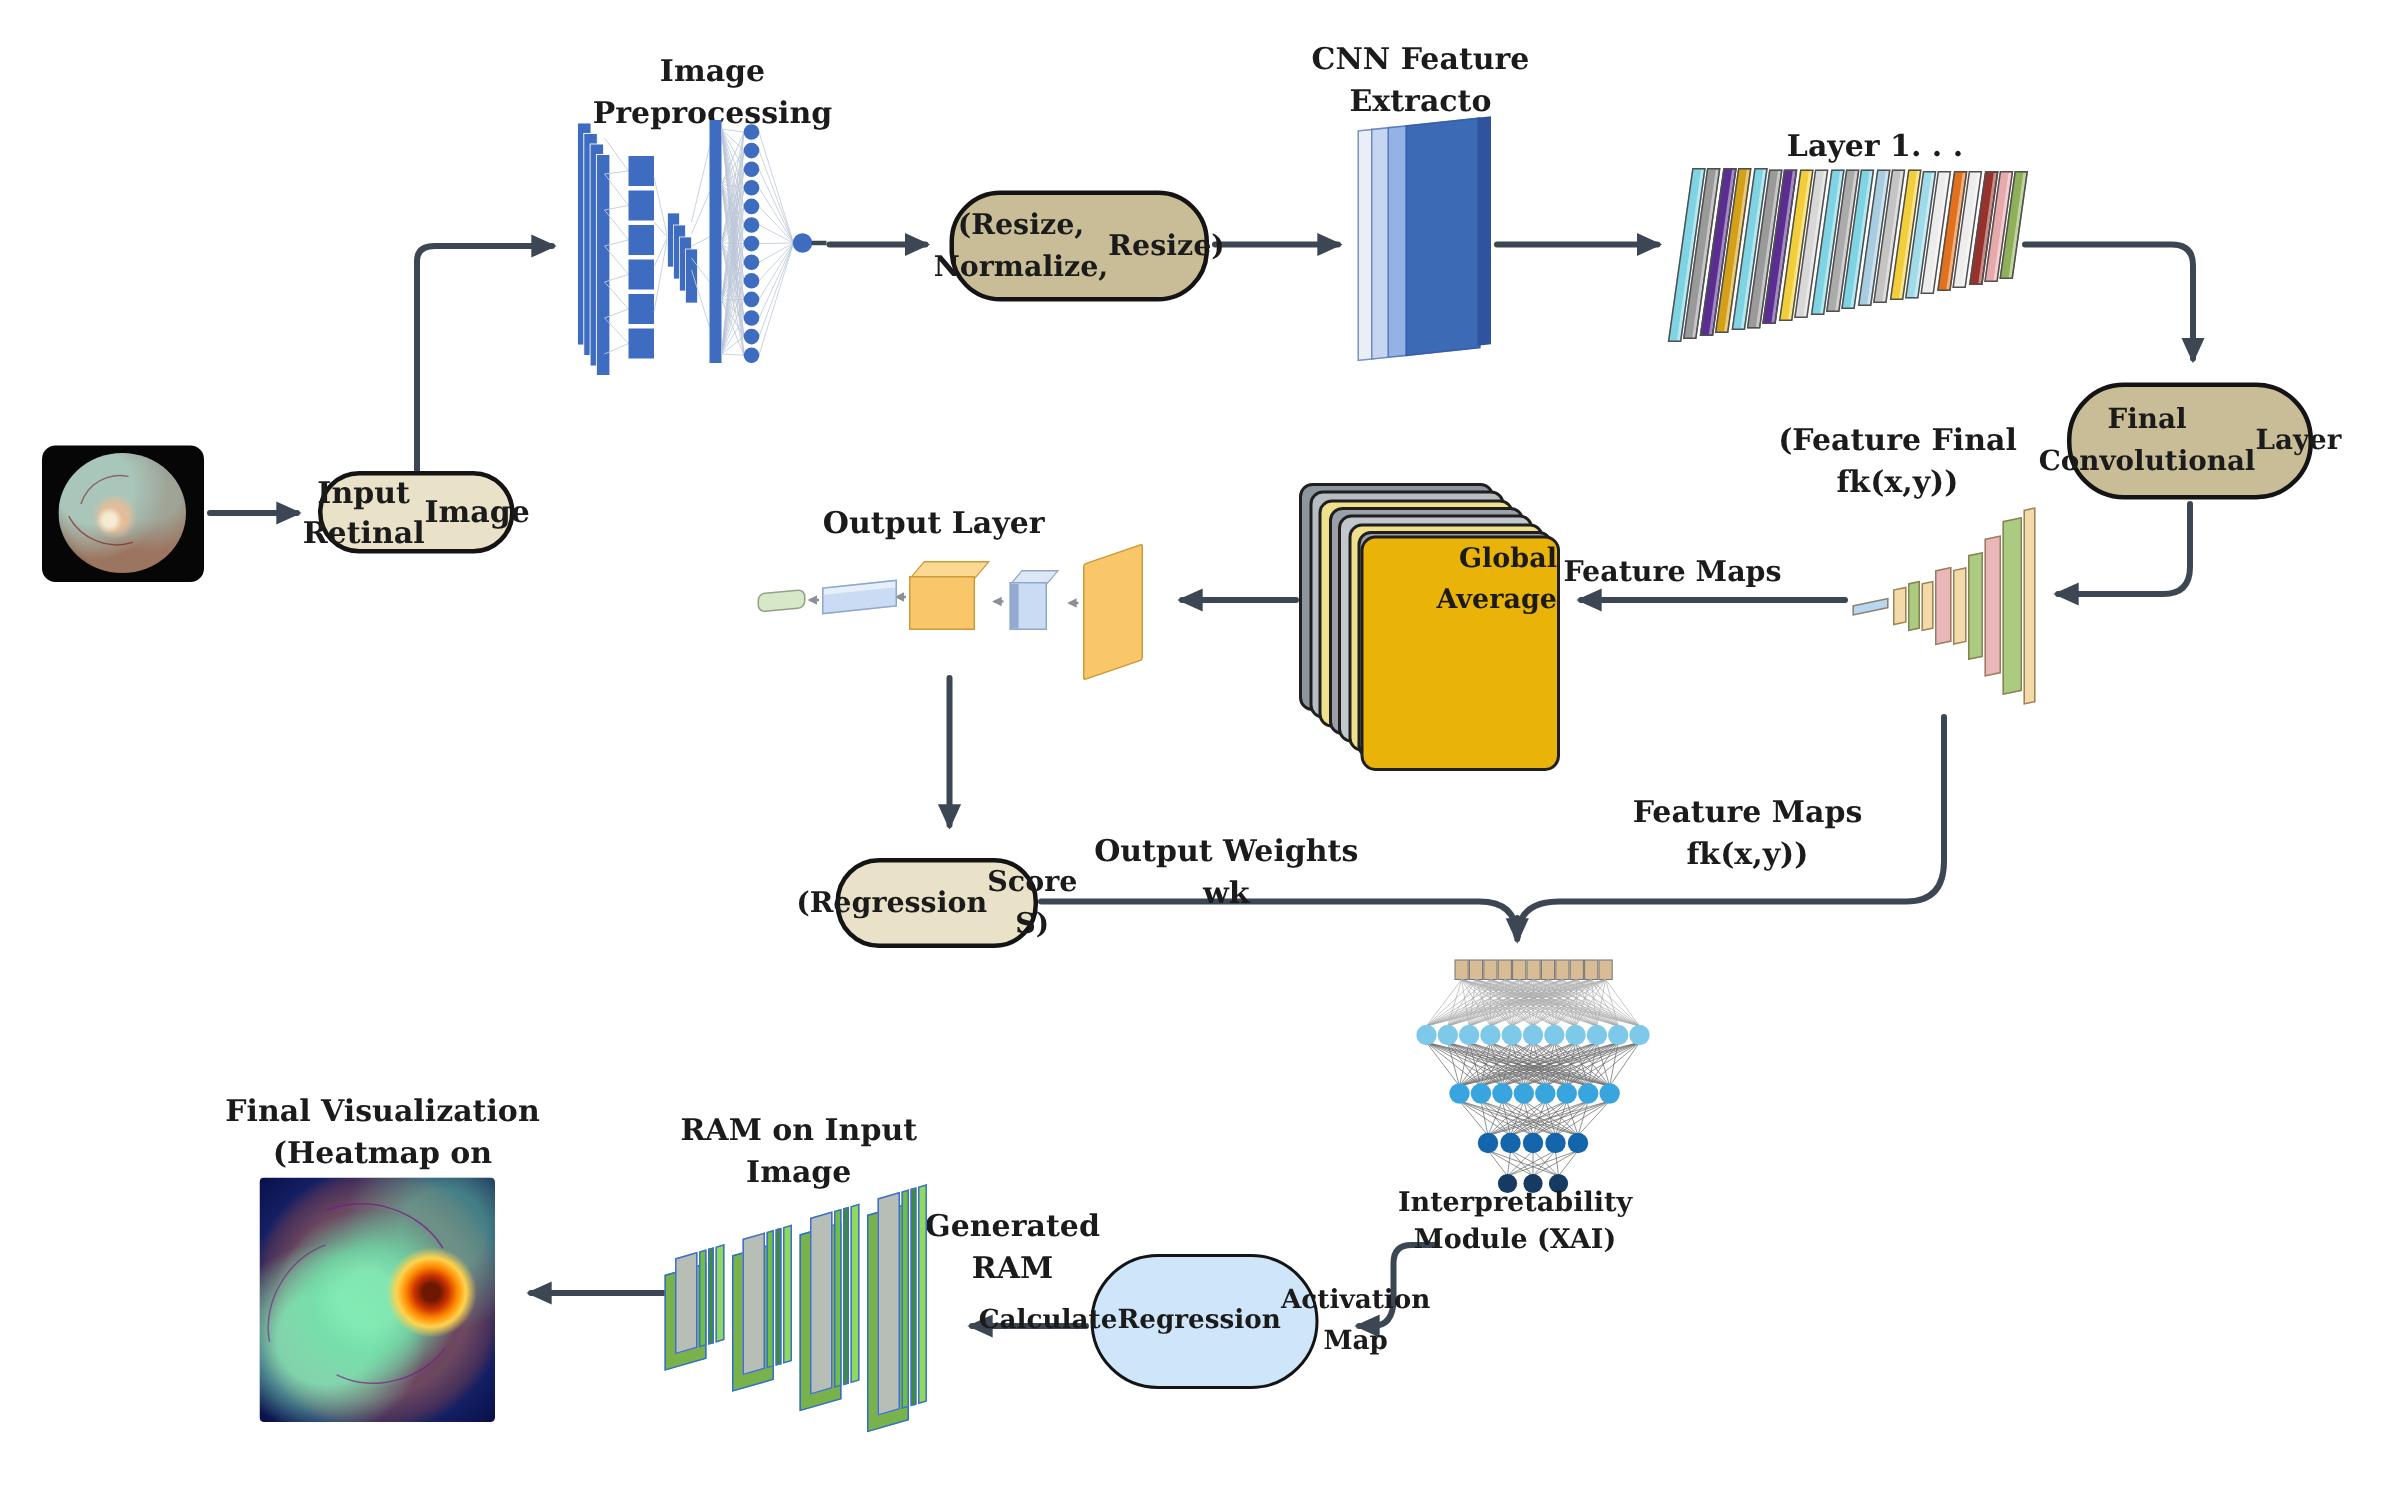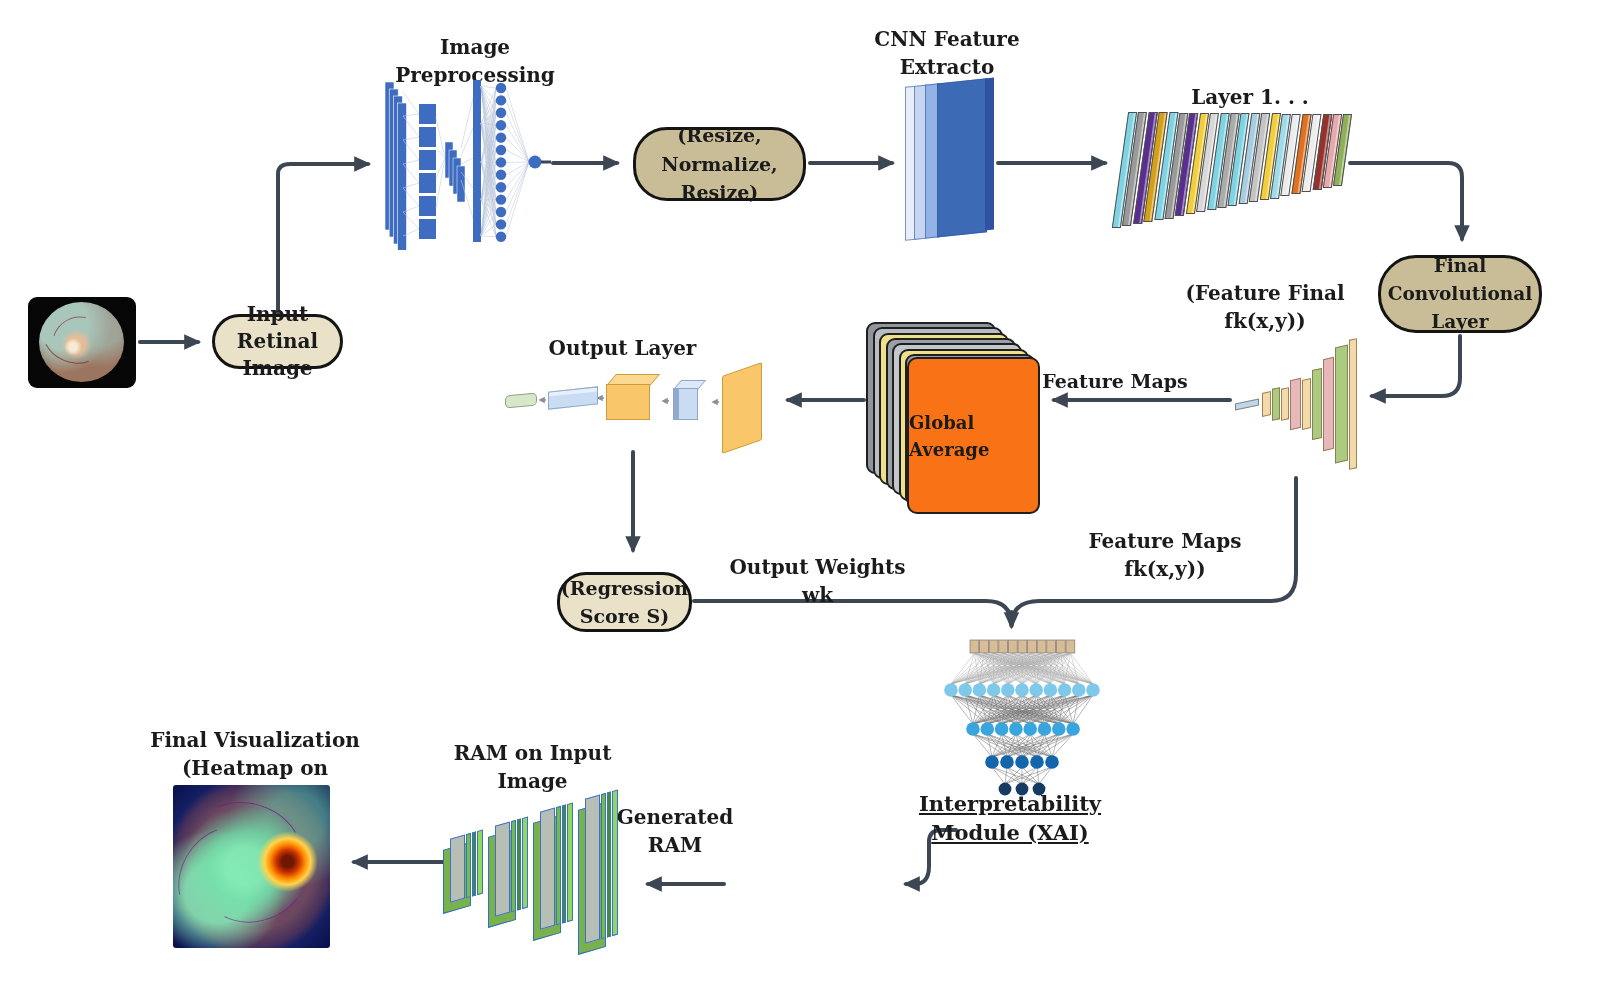--- a/index.html
+++ b/index.html
@@ -1,20 +1,20 @@
 <!DOCTYPE html>
 <html><head>
 <meta charset="utf-8">
 <style>
   html,body{margin:0;padding:0;background:#ffffff;}
   .canvas{position:relative;width:1601px;height:992px;background:#fff;overflow:hidden;
           font-family:"DejaVu Serif","Liberation Serif",serif;color:#1b1b1b;}
   svg{position:absolute;left:0;top:0;}
   .lbl{position:absolute;font-weight:bold;text-align:center;line-height:1.38;font-size:20px;color:#1b1b1b;}
-  .stadium{position:absolute;border:3px solid #141414;display:flex;flex-direction:column;
+  .stadium{position:absolute;border:3px solid #141414;display:flex;
            justify-content:center;align-items:center;font-weight:bold;text-align:center;
            font-size:19px;line-height:1.5;box-sizing:border-box;}
   .tan{background:#c9bd97;}
   .cream{background:#e9e2c8;}
   .blue-ell{background:#cfe5fa;border-width:2.5px;font-size:17.5px;line-height:1.55;}
   
   .retina{position:absolute;left:28px;top:297px;width:108px;height:91px;background:#060606;border-radius:9px;}
   .retina .eye{position:absolute;left:11px;top:5px;width:85px;height:80px;border-radius:50%;overflow:hidden;
     background:
       radial-gradient(circle at 40% 56%, #f7ead2 0 6%, rgba(247,234,210,0) 13%),
@@ -37,23 +37,23 @@
   .heatmap .v2{left:30px;top:55px;width:100px;height:80px;border-bottom-color:rgba(120,25,135,.65);transform:rotate(-14deg);}
   .heatmap .v3{left:8px;top:40px;width:80px;height:100px;border-left-color:rgba(120,25,135,.6);transform:rotate(30deg);}
   
   .cnnbox{position:absolute;left:905px;top:82px;width:92px;height:162px;transform:skewY(-6deg);}
   .cnnbox div{position:absolute;top:0;height:152px;}
   
   .l1slab{position:absolute;width:9px;border:1px solid #4f4f4f;transform:skewX(-8deg);
           box-shadow:inset -2px 0 0 rgba(255,255,255,.45);box-sizing:border-box;}
   
   .gapcard{position:absolute;width:130px;height:152px;border:2px solid #1f1f1f;border-radius:9px;box-sizing:border-box;}
-  .gap-front{position:absolute;left:41px;top:35px;width:133px;height:157px;background:#f97316;
-             border:2.5px solid #1f1f1f;border-radius:10px;display:flex;flex-direction:column;
-             justify-content:center;text-align:left;font-weight:bold;font-size:18px;line-height:1.5;box-sizing:border-box;}
+  .gap-front{position:absolute;left:41px;top:35px;width:133px;height:157px;background:#eab308;
+             border:2.5px solid #1f1f1f;border-radius:10px;display:flex;flex-direction:row;
+             justify-content:center;text-align:right;font-weight:bold;font-size:18px;line-height:1.5;box-sizing:border-box;}
   
   .pyr{position:absolute;border:1px solid rgba(130,110,70,.8);transform:skewY(-12deg);box-sizing:border-box;}
   
   .ramg{position:absolute;width:34px;transform:skewY(-16deg);}
   .ramu{position:absolute;left:-7px;top:9px;width:28px;background:#79b24a;border:1px solid #2f6fd0;box-sizing:border-box;}
   .rams{position:absolute;top:0;border:1px solid #3f6fd0;box-sizing:border-box;}
   
   .pill{position:absolute;left:505px;top:394px;width:30px;height:11px;background:#d6e8c8;border:1px solid #91a183;border-radius:5px;transform:skewY(-5deg);}
   .flatblue{position:absolute;left:548px;top:389px;width:48px;height:16px;background:#c9dcf4;border:1px solid #8fa8c8;transform:skewY(-6deg);box-shadow:inset 0 4px 0 rgba(255,255,255,.55);}
   .facetop{position:absolute;background:#fbd992;border:1px solid #cf9a3a;transform:skewX(-40deg);box-sizing:border-box;}
@@ -652,25 +652,30 @@
       <circle cx="158.10000000000002" cy="95" r="6.8" fill="#39a5de"></circle>
       <circle cx="77" cy="128" r="6.8" fill="#1565ad"></circle>
       <circle cx="92" cy="128" r="6.8" fill="#1565ad"></circle>
       <circle cx="107" cy="128" r="6.8" fill="#1565ad"></circle>
       <circle cx="122" cy="128" r="6.8" fill="#1565ad"></circle>
       <circle cx="137" cy="128" r="6.8" fill="#1565ad"></circle>
       <circle cx="90" cy="155" r="6.4" fill="#173a63"></circle>
       <circle cx="107" cy="155" r="6.4" fill="#173a63"></circle>
       <circle cx="124" cy="155" r="6.4" fill="#173a63"></circle>
     </svg>
-  <div class="lbl" style="left:915px;top:790px;width:190px;font-size:21px;text-decoration:underline;">
+  <div class="lbl" style="left:915px;top:790px;width:190px;font-size:18px;">
     <div>Interpretability</div>
     <div>Module (XAI)</div>
   </div>
 
+  <div class="stadium blue-ell" style="left:727px;top:836px;width:152px;height:90px;border-radius:46px;">
+    <div>Calculate</div>
+    <div>Regression</div>
+    <div>Activation Map</div>
+  </div>
 
   <div class="lbl" style="left:615px;top:804px;width:120px;">
     <div>Generated</div>
     <div>RAM</div>
   </div>
 
   <div class="lbl" style="left:420px;top:740px;width:225px;">
     <div>RAM on Input Image</div>
   </div>
   <div style="position:absolute;left:450px;top:786px;width:185px;height:165px;">

